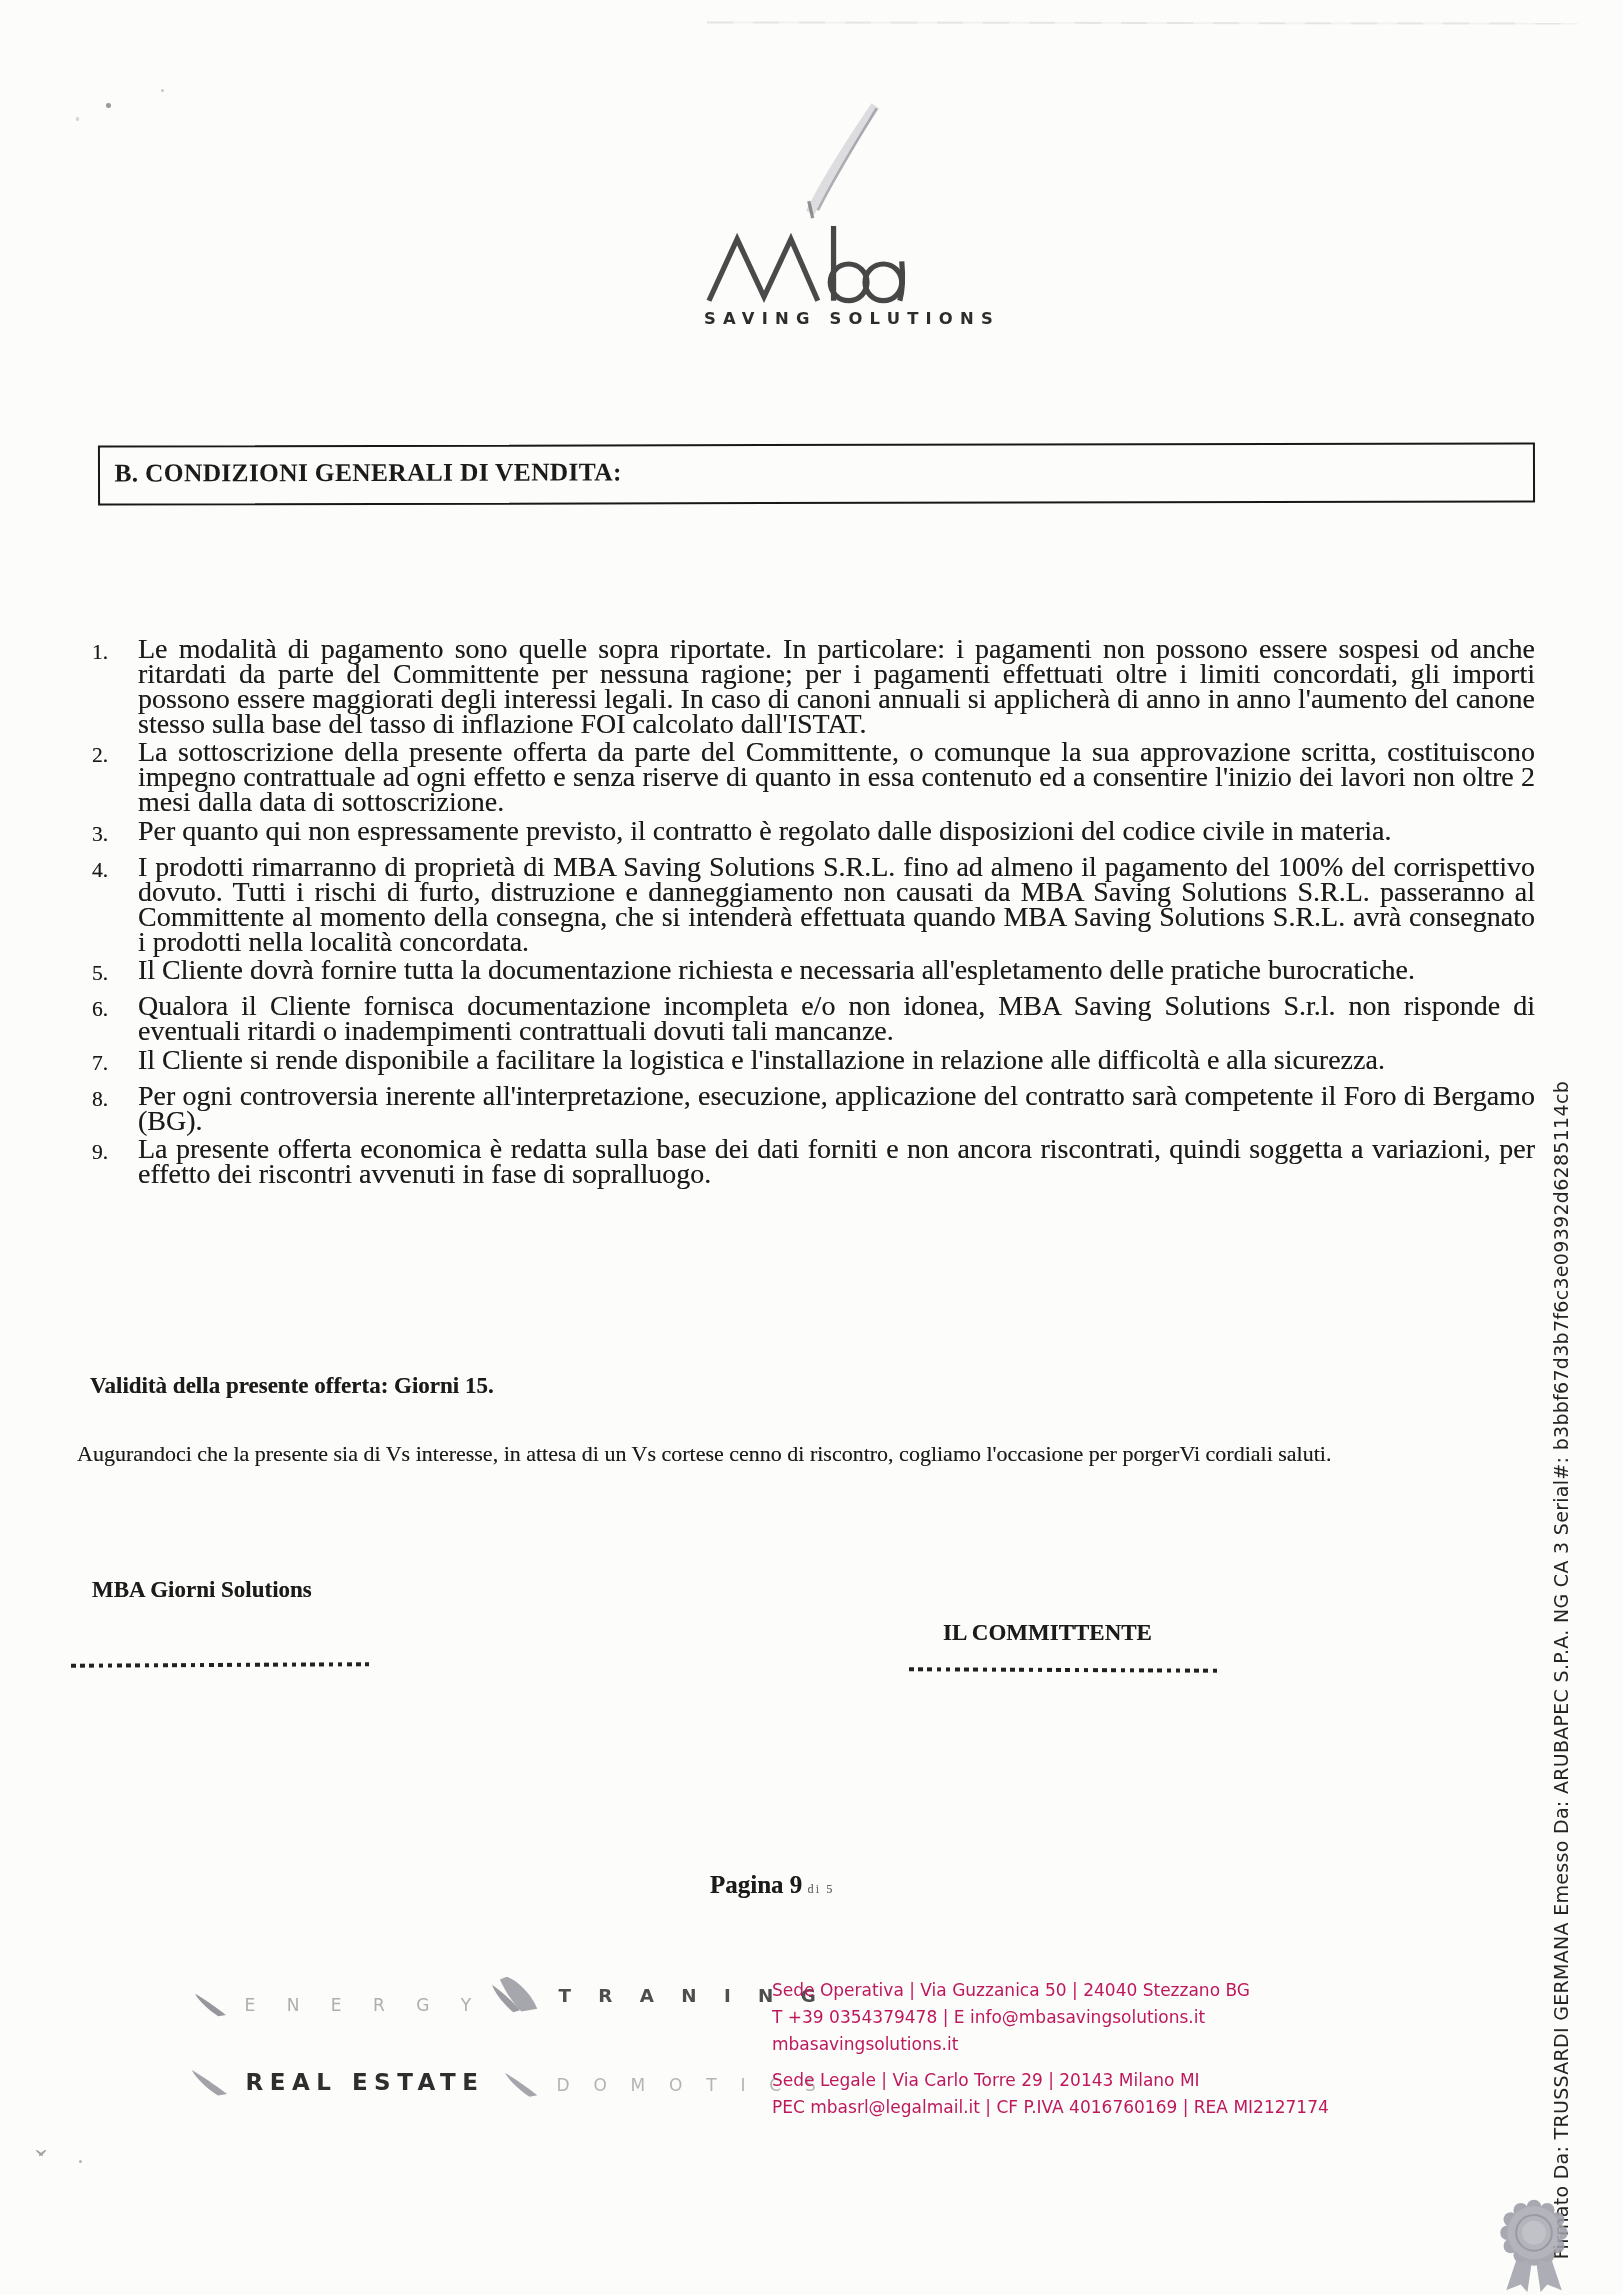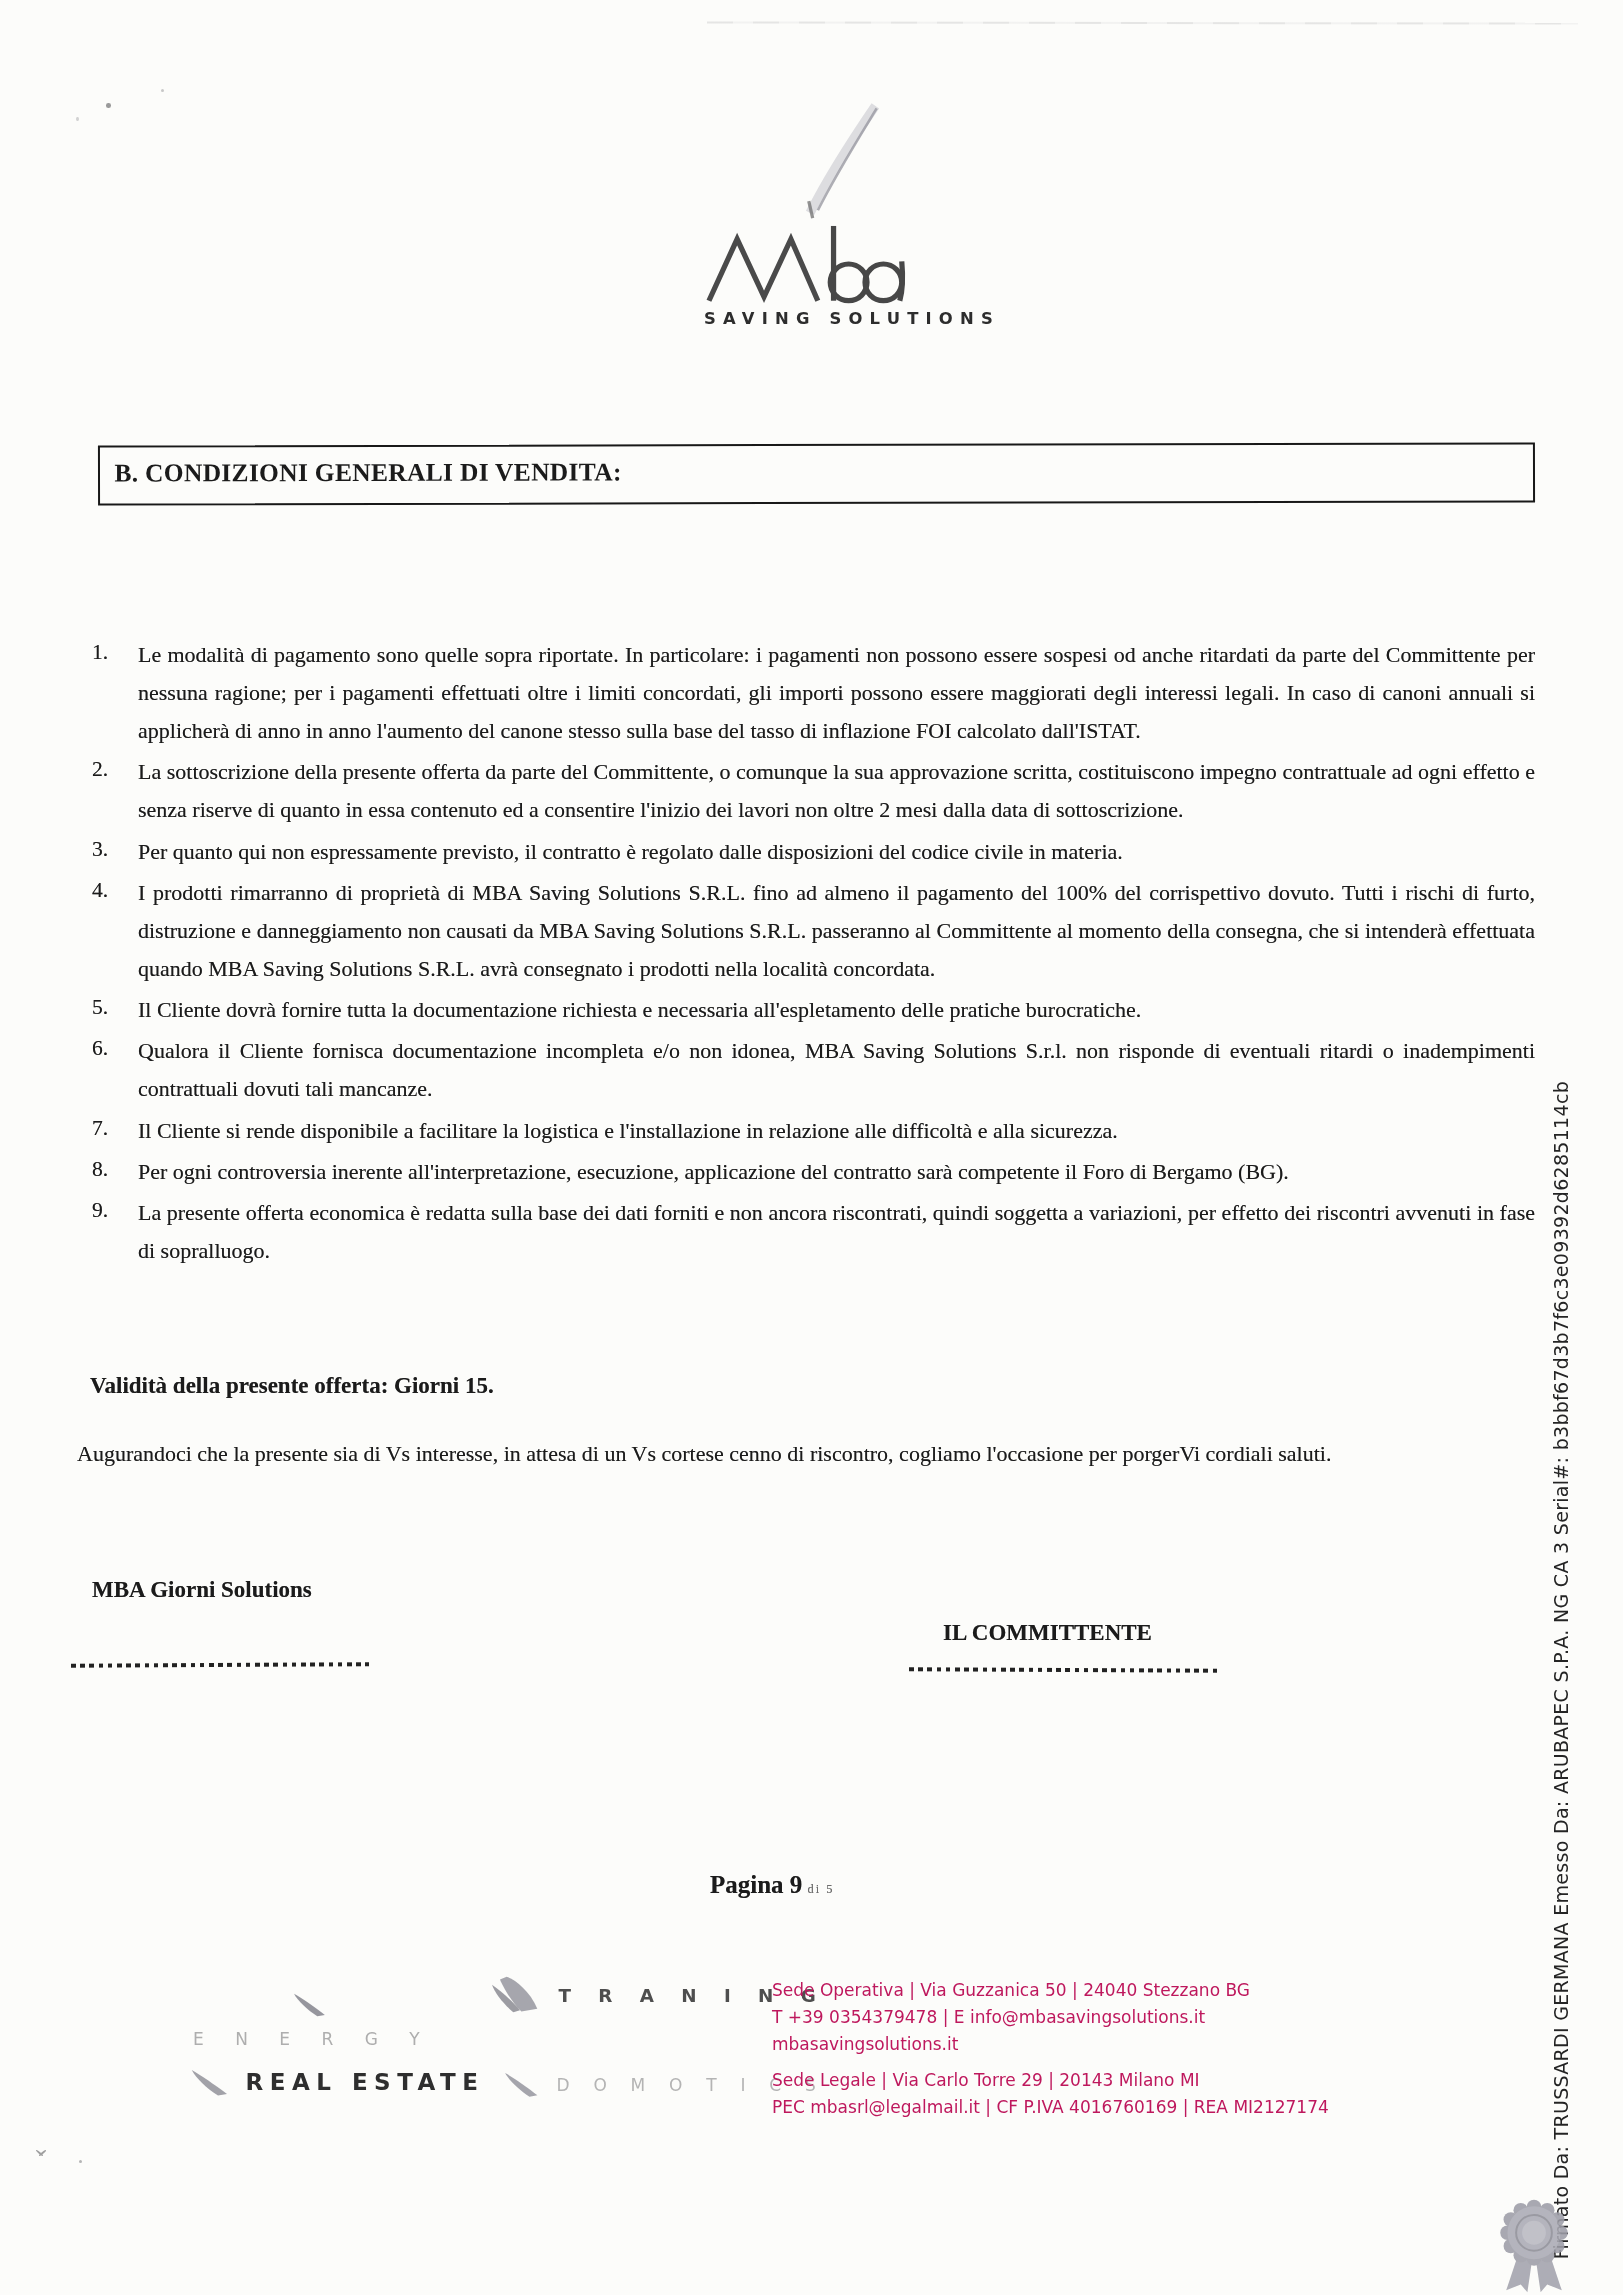--- a/index.html
+++ b/index.html
@@ -29,21 +29,21 @@
   
   .header-box{position:absolute;left:98px;top:444px;width:1437px;height:60px;
     border:2.6px solid #181818;box-sizing:border-box;background:#fcfcfa;
     transform:rotate(-.12deg);}
   .header-title{padding:10.5px 0 0 14.4px;font-size:25.5px;font-weight:bold;letter-spacing:0.3px;
     white-space:nowrap;}
   
   .conditions{position:absolute;left:92px;top:636px;width:1443px;}
   .cond-item{display:flex;margin-bottom:3.3px;}
   .cond-num{flex:0 0 46px;font-size:21.6px;line-height:33px;}
-  .cond-text{flex:1;font-size:22px;line-height:38px;text-align:justify;
+  .cond-text{flex:1;font-size:28px;line-height:25px;text-align:justify;
     text-shadow:0 0 0.4px rgba(20,20,20,.55);}
   .cond-num{text-shadow:0 0 0.4px rgba(20,20,20,.55);}
   
   .validity{position:absolute;left:90px;top:1373px;font-size:23px;font-weight:bold;
     text-shadow:0 0 0.4px rgba(20,20,20,.5);text-align:center;}
   .closing{position:absolute;left:77px;top:1435px;width:1463px;font-size:22px;
     line-height:37px;text-align:justify;text-shadow:0 0 0.4px rgba(20,20,20,.5);}
   
   .sig-label{position:absolute;font-size:23px;font-weight:bold;
     text-shadow:0 0 0.4px rgba(20,20,20,.5);}
@@ -54,21 +54,21 @@
   .sig-line-left{left:71px;top:1663px;width:298px;transform:rotate(-.3deg);}
   .sig-line-right{left:909px;top:1668px;width:313px;transform:rotate(.3deg);}
   
   .page-num{position:absolute;left:710px;top:1871px;font-size:25px;font-weight:bold;
     text-shadow:0 0 0.4px rgba(20,20,20,.5);}
   .page-num .suffix{font-size:12.4px;font-weight:normal;color:#6f6f6f;margin-left:5.2px;
     letter-spacing:2px;}
   
   .brand{position:absolute;display:flex;align-items:center;gap:10.5px;
     font-family:"DejaVu Sans",sans-serif;white-space:nowrap;}
-  .brand-energy{left:193px;top:1991px;flex-direction:column;}
+  .brand-energy{left:193px;top:1991px;}
   .brand-energy .brand-label{font-size:17px;letter-spacing:13px;color:#aeaeae;}
   .brand-traning{left:488px;top:1975px;}
   .brand-traning .brand-label{font-size:18.3px;letter-spacing:10.5px;color:#4e4e4e;font-weight:bold;}
   .brand-realestate{left:189px;top:2067px;}
   .brand-realestate .brand-label{font-size:23px;letter-spacing:6.5px;color:#2e2e2e;font-weight:bold;}
   .brand-domotics{left:503px;top:2070px;}
   .brand-domotics .brand-label{font-size:17px;letter-spacing:9.2px;color:#b4b4b4;}
   
   .addr{position:absolute;left:772px;font-family:"DejaVu Sans",sans-serif;
     font-size:17px;line-height:27px;color:#be185d;white-space:nowrap;}

